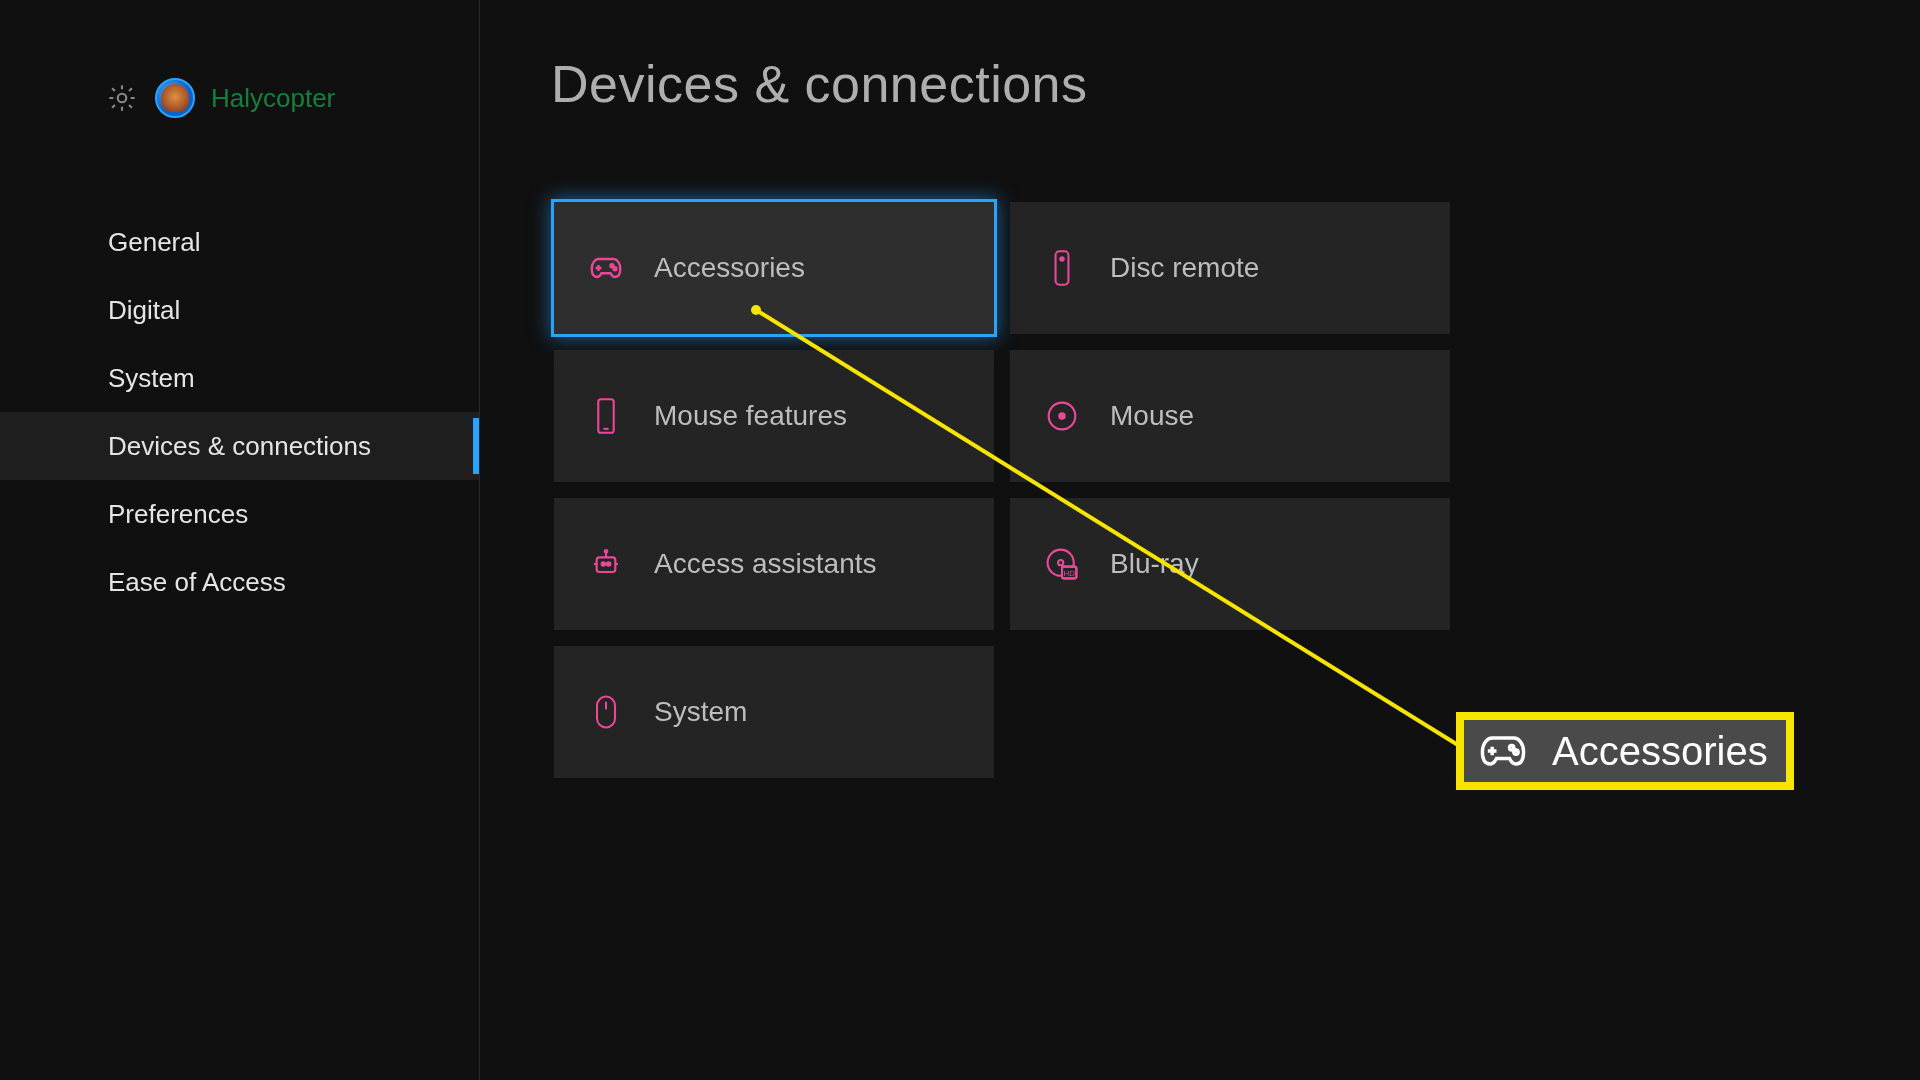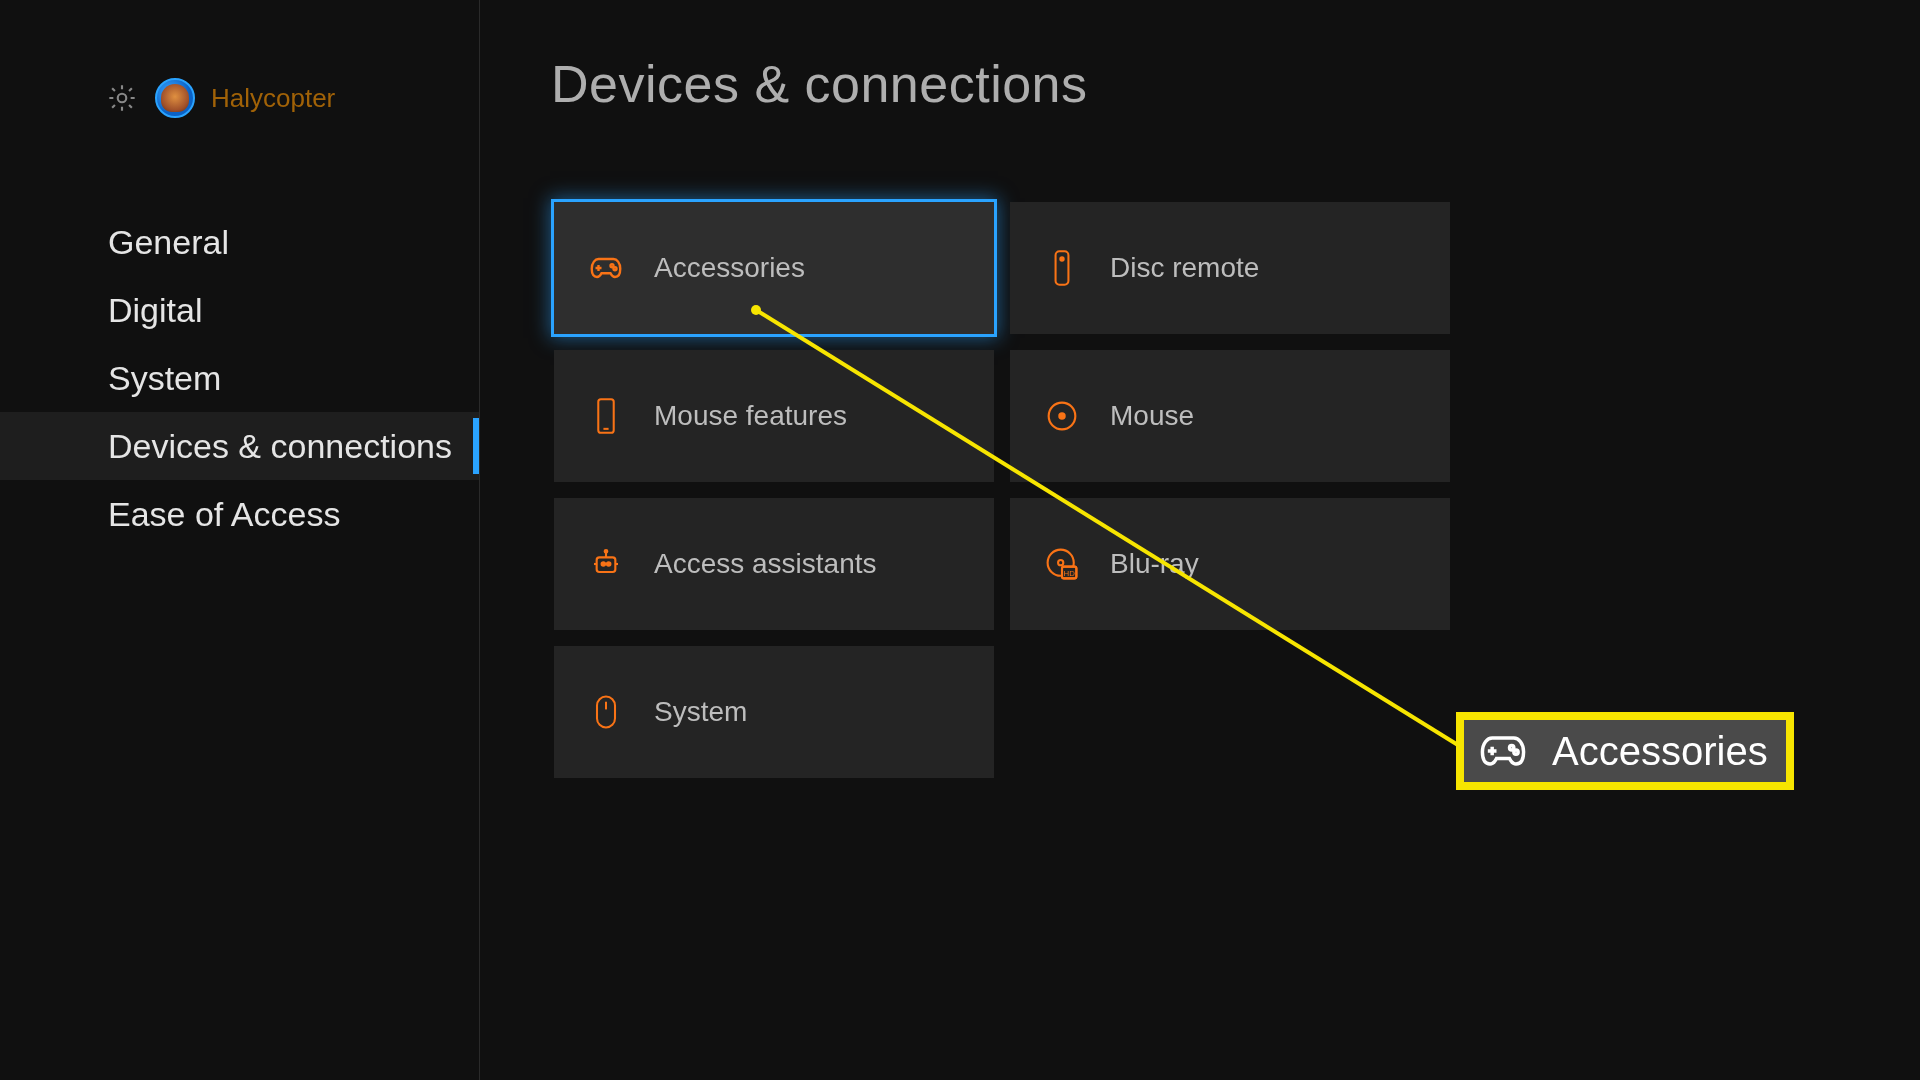--- a/index.html
+++ b/index.html
@@ -49,35 +49,35 @@
     position: relative;
   }
   .avatar-inner {
     width: 28px;
     height: 28px;
     background: radial-gradient(circle at 50% 45%, #e09040 0%, #a0502a 65%, #5a2a10 100%);
     border-radius: 50% 50% 40% 40%;
   }
   .profile-name {
     font-size: 26px;
-    color: #a16207;
+    color: #15803d;
     font-weight: 400;
   }
   .nav {
     position: absolute;
     left: 0;
     top: 208px;
     width: 100%;
   }
   .nav-item {
     height: 68px;
     display: flex;
     align-items: center;
     padding-left: 108px;
-    font-size: 34px;
+    font-size: 26px;
     color: #e5e5e5;
     font-weight: 400;
     position: relative;
   }
   .nav-item.active {
     background: #1e1e1e;
   }
   .nav-item.active::after {
     content: "";
     position: absolute;
@@ -117,21 +117,21 @@
     background: #2e2e2e;
     outline: 3px solid #2aa3ff;
     box-shadow: 0 0 18px 4px rgba(42,163,255,0.5);
   }
   .tile-icon {
     width: 36px;
     height: 36px;
     display: flex;
     align-items: center;
     justify-content: center;
-    color: #f97316;
+    color: #ec4899;
   }
   .tile-label {
     font-size: 28px;
     color: #bdbdbd;
   }
   
   .callout {
     position: absolute;
     left: 1456px;
     top: 712px;
@@ -183,20 +183,23 @@
         <span>General</span>
       </div>
     <div class="nav-item">
         <span>Digital</span>
       </div>
     <div class="nav-item">
         <span>System</span>
       </div>
     <div class="nav-item active">
         <span>Devices &amp; connections</span>
+      </div>
+    <div class="nav-item">
+        <span>Preferences</span>
       </div>
     <div class="nav-item">
         <span>Ease of Access</span>
       </div>
   </div>
 </div>
 
 <div class="page-title">Devices &amp; connections</div>
 
 <div class="tile-grid">

